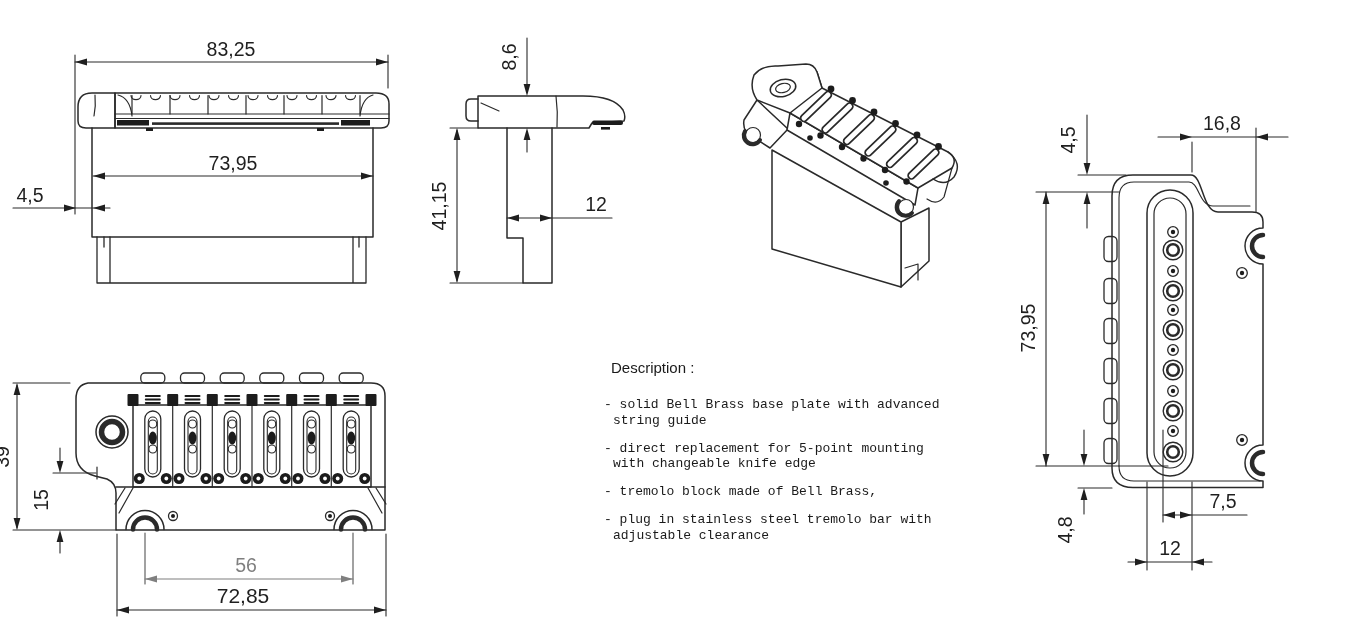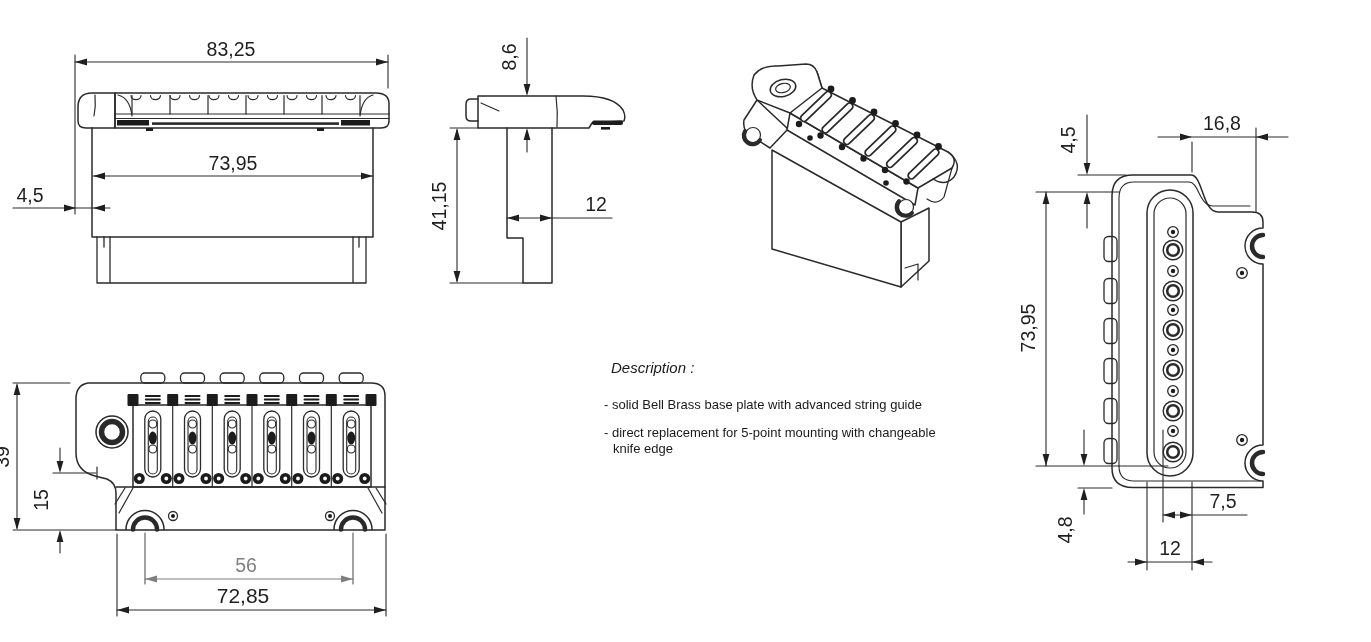--- a/index.html
+++ b/index.html
@@ -3,23 +3,23 @@
 <meta charset="utf-8">
 <style>
   html,body{margin:0;padding:0;background:#ffffff;}
   #stage{position:relative;width:1371px;height:642px;background:#ffffff;overflow:hidden;
          font-family:"Liberation Sans", sans-serif;padding-left:12px;}
   svg{position:absolute;left:0;top:0;}
   svg text{font-family:"Liberation Sans", sans-serif;fill:#1f1f1f;stroke:none;}
   .dimtxt{font-size:19.5px;}
   .graytxt{fill:#7f7f7f;}
   #description{position:absolute;left:604px;top:359px;width:340px;color:#1a1a1a;}
-  #desc-title{font-size:15px;margin:0 0 21px 7px;font-style:italic;}
+  #desc-title{font-size:15px;margin:0 0 21px 7px;}
   .desc-item{font-size:13px;line-height:15.5px;margin:0 0 12.5px 0;
-             padding-left:9px;text-indent:-9px;}
+             padding-left:9px;text-indent:-9px;font-family:Liberation Mono, monospace;}
 </style>
 </head>
 <body>
 
 <div id="stage">
 
 <svg width="1371" height="642" viewBox="0 0 1371 642" fill="none" stroke="#2a2a2a" stroke-width="1.5" stroke-linecap="round" stroke-linejoin="round">
 
   <g>
 
@@ -384,15 +384,17 @@
     <polygon points="117,610 129,606.6 129,613.4" fill="#1f1f1f" stroke="none"></polygon>
     <polygon points="386,610 374,606.6 374,613.4" fill="#1f1f1f" stroke="none"></polygon>
     <text x="243" y="603" text-anchor="middle" font-size="21">72,85</text>
   </g>
 </svg>
 
   <div id="description">
     <p id="desc-title">Description :</p>
     <p class="desc-item">- solid Bell Brass base plate with advanced string guide</p>
     <p class="desc-item">- direct replacement for 5-point mounting with changeable knife edge</p>
+    <p class="desc-item">- tremolo block made of Bell Brass,</p>
+    <p class="desc-item">- plug in stainless steel tremolo bar with adjustable clearance</p>
   </div>
 
 </div>
 
 </body></html>

